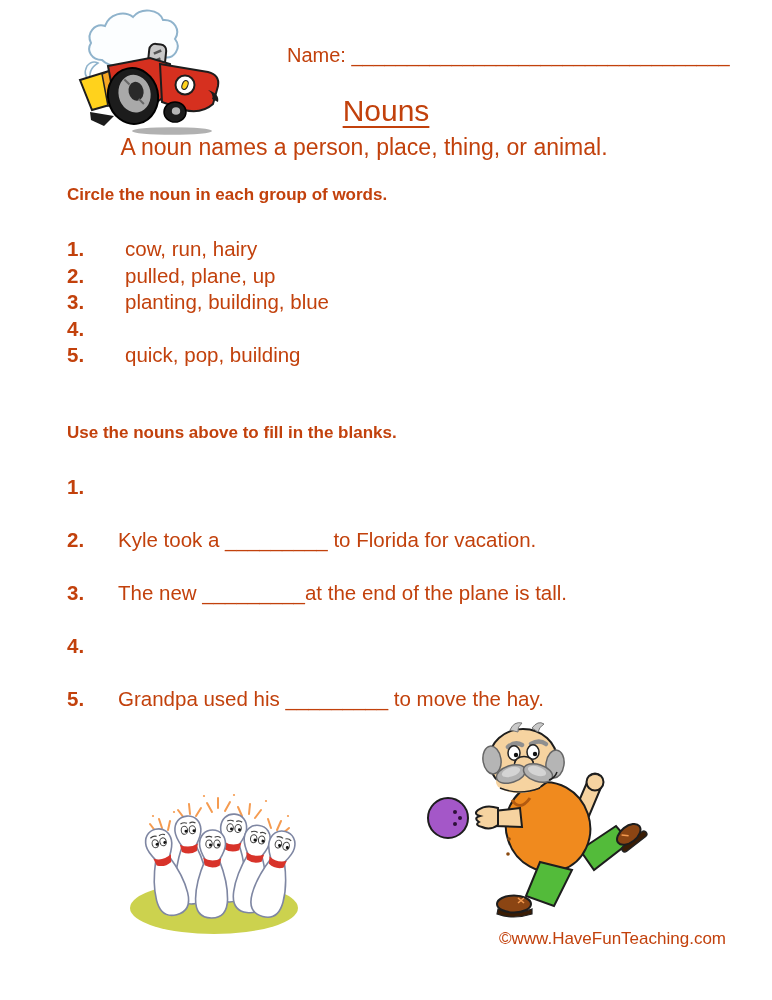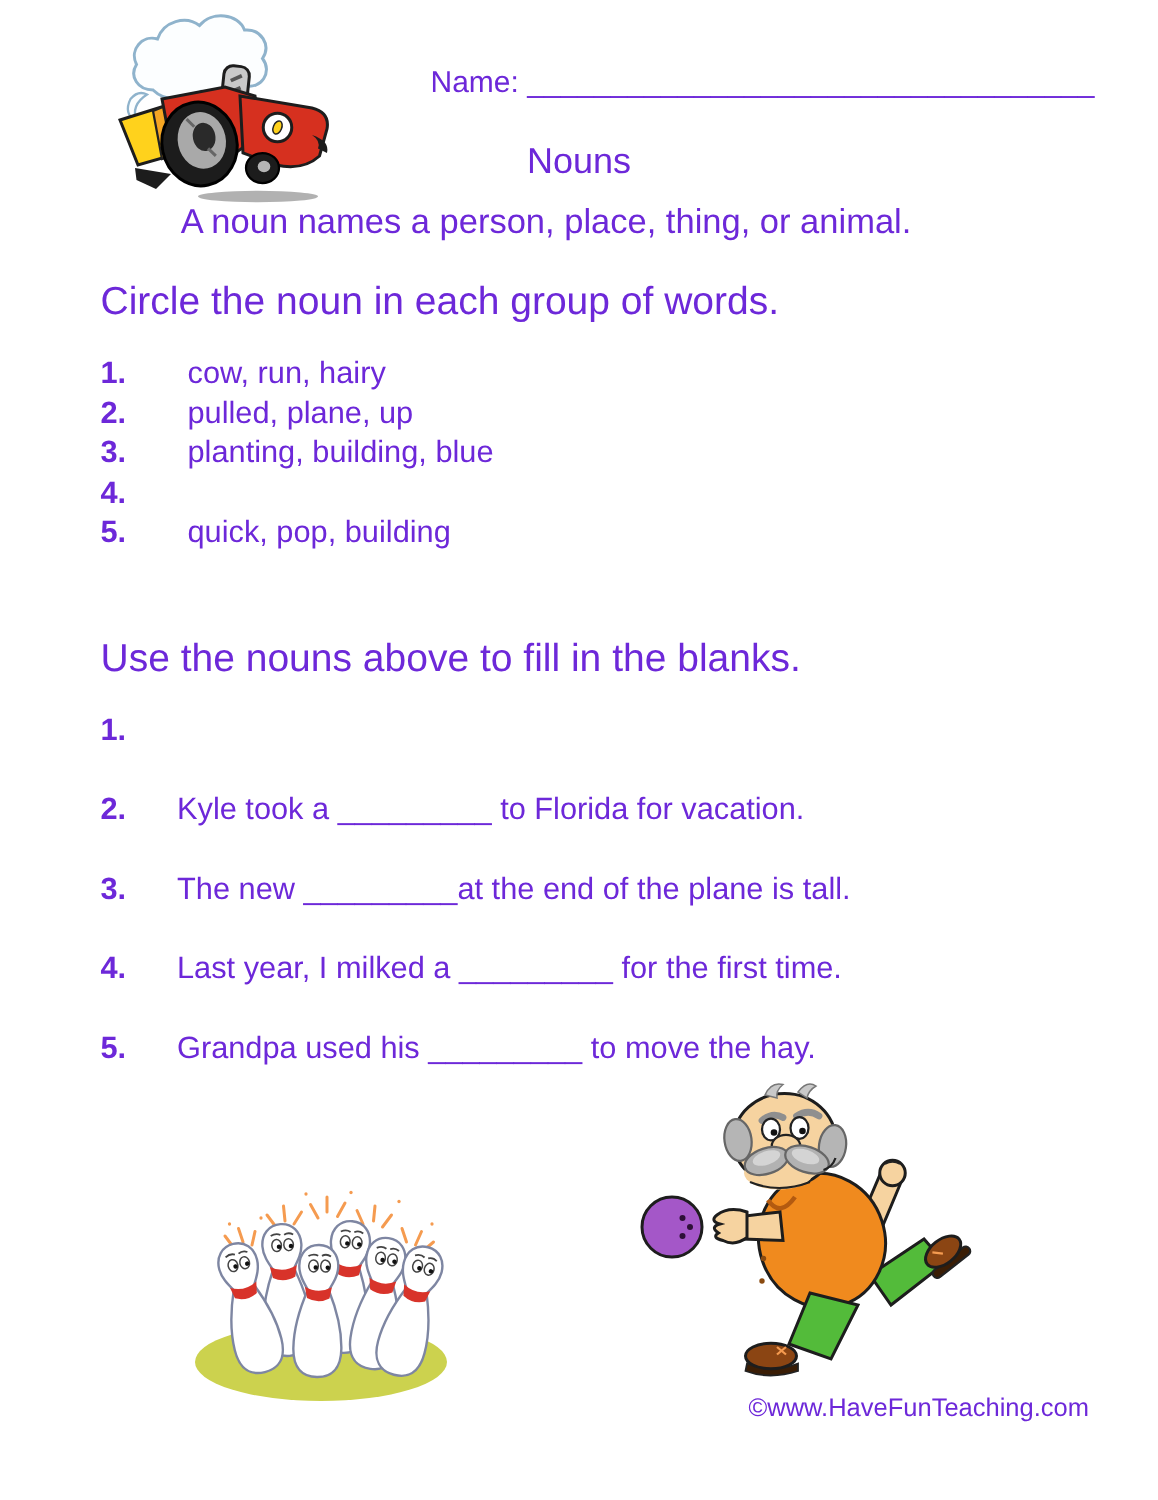--- a/index.html
+++ b/index.html
@@ -1,30 +1,30 @@
 <!DOCTYPE html>
 <html><head>
 <meta charset="utf-8">
 <style>
   html,body { margin:0; padding:0; background:#fff; }
   .page {
     position:relative; width:772px; height:1000px; background:#ffffff;
-    font-family:"Liberation Sans", sans-serif; color:#6d28d9; overflow:hidden;
+    font-family:"Liberation Sans", sans-serif; color:#c2410c; overflow:hidden;
   }
   .abs { position:absolute; }
 
   .name-row { left:287px; top:44px; font-size:20px; white-space:nowrap; }
   .name-line { letter-spacing:0px; }
 
   .title-wrap { left:0; top:94px; width:772px; text-align:center; }
-  .title { font-size:24px; text-underline-offset:5px; text-decoration-thickness:2px; }
+  .title { font-size:30px; text-decoration:underline; text-underline-offset:5px; text-decoration-thickness:2px; }
 
   .subtitle { left:0; top:134px; width:728px; text-align:center; font-size:23px; }
 
-  .heading { font-size:26px; font-weight:normal; white-space:nowrap; }
+  .heading { font-size:17px; font-weight:bold; white-space:nowrap; }
   .h1pos { left:67px; top:185px; }
   .h2pos { left:67px; top:423px; }
 
   .list { left:67px; font-size:20.5px; }
   .list1 { top:236px; line-height:26.5px; }
   .list2 { top:475px; }
   .row { display:flex; white-space:nowrap; }
   .list2 .row { height:53px; align-items:flex-start; line-height:24px; }
   .num { font-weight:bold; flex:none; }
   .list1 .num { width:58px; }
@@ -123,21 +123,20 @@
     <div class="row">
       <span class="num">2.</span>
       <span class="txt">Kyle took a _________ to Florida for vacation.</span>
     </div>
     <div class="row">
       <span class="num">3.</span>
       <span class="txt">The new _________at the end of the plane is tall.</span>
     </div>
     <div class="row">
       <span class="num">4.</span>
-      <span class="txt">Last year, I milked a _________ for the first time.</span>
     </div>
     <div class="row">
       <span class="num">5.</span>
       <span class="txt">Grandpa used his _________ to move the hay.</span>
     </div>
   </div>
 
   <svg class="abs" style="left:126px;top:786px" width="178" height="152" viewBox="0 0 178 152">
     <defs>
       <g id="pin">

